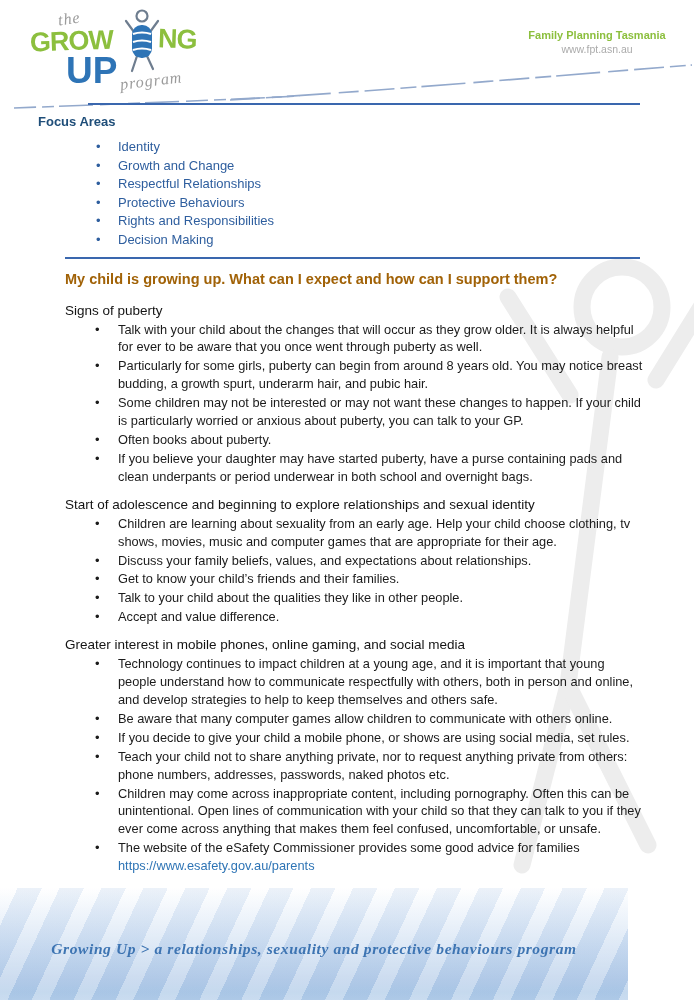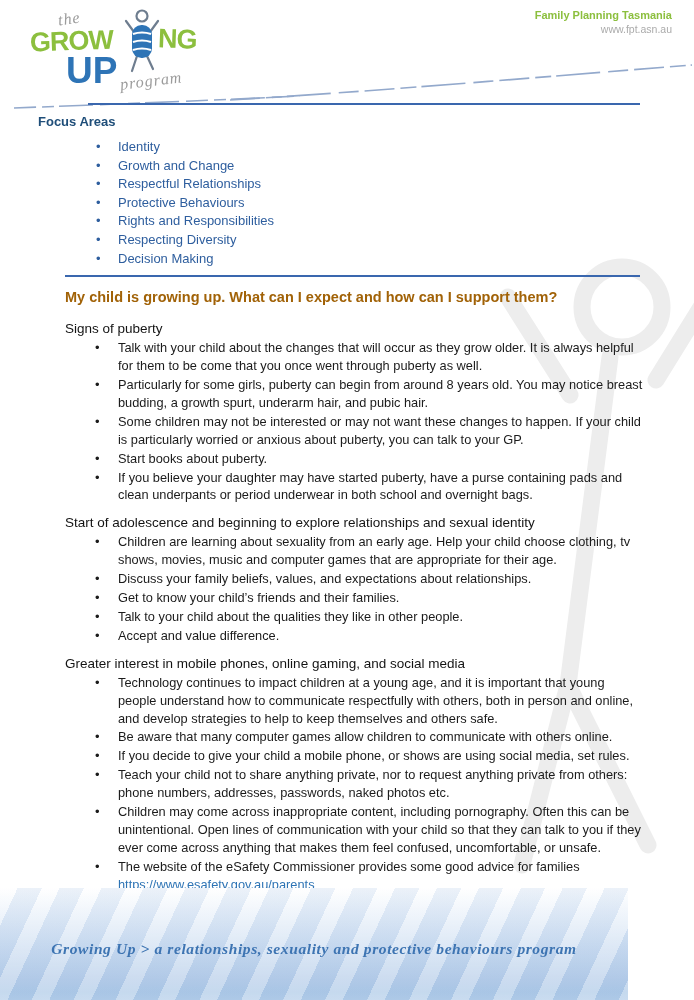--- a/index.html
+++ b/index.html
@@ -19,21 +19,21 @@
   .logo-grow { position:absolute; left:6px; top:20px; font-weight:800; font-size:27px; color:#8CBF3E;
                letter-spacing:-1px; transform:rotate(-2deg); }
   .logo-figure { position:absolute; left:99px; top:2px; }
   .logo-ng { position:absolute; left:134px; top:18px; font-weight:800; font-size:27px; color:#8CBF3E;
              letter-spacing:-1px; transform:rotate(2deg); }
   .logo-up { position:absolute; left:42px; top:44px; font-weight:700; font-size:37px; color:#2E74B6;
              letter-spacing:0px; }
   .logo-program { position:absolute; left:96px; top:66px; font-family:"Liberation Serif", serif; font-style:italic;
                   color:#9b9b9b; font-size:16px; transform:rotate(-7deg); letter-spacing:1px; }
 
-  .org { position:absolute; right:22px; top:8px; text-align:right; width:150px; }
+  .org { position:absolute; right:22px; top:28px; text-align:center; width:150px; }
   .org-name { font-size:11px; font-weight:bold; color:#8CBF3E; line-height:14px; }
   .org-url  { font-size:10.5px; color:#ababab; line-height:15px; }
 
   .sketch-line { position:absolute; left:0; top:55px; width:694px; height:60px; pointer-events:none; }
   .header-rule { position:absolute; left:88px; top:103px; width:552px; border-top:2px solid #3A67AE; }
 
   
   .content { position:absolute; left:0; top:114px; width:694px; }
 
   .focus-title { margin-left:38px; font-size:13px; font-weight:bold; color:#1F4E79; }
@@ -120,34 +120,33 @@
 
 <div class="content">
 
   <div class="focus-title">Focus Areas</div>
   <ul class="focus-list">
     <li>Identity</li>
     <li>Growth and Change</li>
     <li>Respectful Relationships</li>
     <li>Protective Behaviours</li>
     <li>Rights and Responsibilities</li>
-    <li>Respecting Diversity</li>
     <li>Decision Making</li>
   </ul>
 
   <div class="section-rule"></div>
 
   <div class="main-heading">My child is growing up.  What can I expect and how can I support them?</div>
 
   <div class="section-title">Signs of puberty</div>
   <ul class="bullets">
-    <li>Talk with your child about the changes that will occur as they grow older. It is always helpful for them to be come that you once went through puberty as well.</li>
+    <li>Talk with your child about the changes that will occur as they grow older. It is always helpful for ever to be aware that you once went through puberty as well.</li>
     <li>Particularly for some girls, puberty can begin from around 8 years old. You may notice breast budding, a growth spurt, underarm hair, and pubic hair.</li>
     <li>Some children may not be interested or may not want these changes to happen. If your child is particularly worried or anxious about puberty, you can talk to your GP.</li>
-    <li>Start books about puberty.</li>
+    <li>Often books about puberty.</li>
     <li>If you believe your daughter may have started puberty, have a purse containing pads and clean underpants or period underwear in both school and overnight bags.</li>
   </ul>
 
   <div class="section-title">Start of adolescence and beginning to explore relationships and sexual identity</div>
   <ul class="bullets">
     <li>Children are learning about sexuality from an early age. Help your child choose clothing, tv shows, movies, music and computer games that are appropriate for their age.</li>
     <li>Discuss your family beliefs, values, and expectations about relationships.</li>
     <li>Get to know your child’s friends and their families.</li>
     <li>Talk to your child about the qualities they like in other people.</li>
     <li>Accept and value difference.</li>

